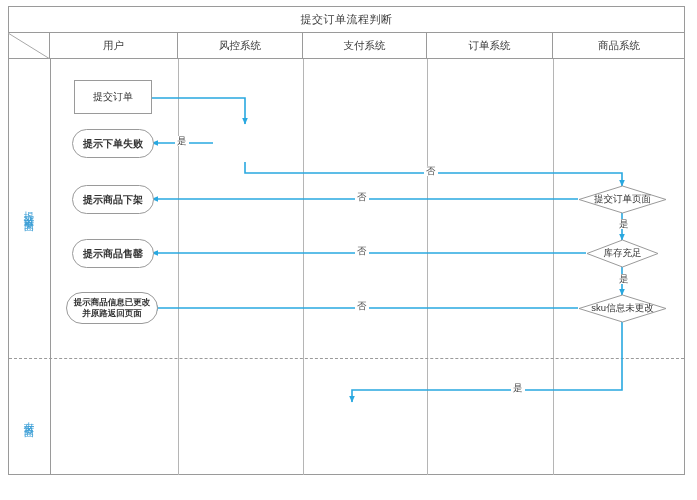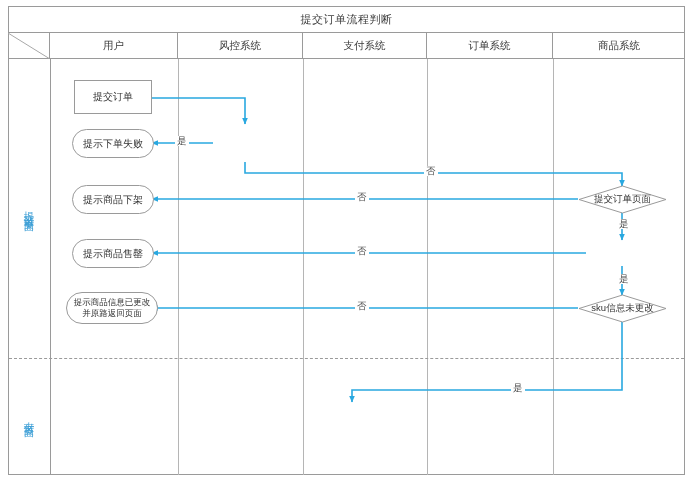--- a/index.html
+++ b/index.html
@@ -125,20 +125,21 @@
     z-index: 4;
     line-height: 1.35;
   }
   .rect {
     border: 1px solid #9a9a9a;
   }
   .pill {
     border: 1px solid #9a9a9a;
     border-radius: 18px;
     padding: 0 4px;
+    font-weight: bold;
   }
   .diamond-wrap {
     position: absolute;
     z-index: 4;
   }
   .diamond-wrap svg { display: block; }
   .diamond-text {
     position: absolute;
     left: 0; top: 0;
     width: 100%; height: 100%;
@@ -264,20 +265,26 @@
     <svg width="89" height="29">
       <polygon points="44.5,1 88,14.5 44.5,28 1,14.5" fill="#ffffff" stroke="#9a9a9a" stroke-width="1"></polygon>
     </svg>
     <div class="diamond-text">提交订单页面</div>
   </div>
 
   <div class="node pill" style="left:72px;top:239px;width:82px;height:29px;">
     <span>提示商品售罄</span>
   </div>
 
+  <div class="diamond-wrap" style="left:586px;top:239px;width:73px;height:29px;">
+    <svg width="73" height="29">
+      <polygon points="36.5,1 72,14.5 36.5,28 1,14.5" fill="#ffffff" stroke="#9a9a9a" stroke-width="1"></polygon>
+    </svg>
+    <div class="diamond-text">库存充足</div>
+  </div>
 
   <div class="node pill" style="left:66px;top:292px;width:92px;height:32px;font-size:8.5px;">
     <span>提示商品信息已更改并原路返回页面</span>
   </div>
 
   <div class="diamond-wrap" style="left:578px;top:294px;width:89px;height:29px;">
     <svg width="89" height="29">
       <polygon points="44.5,1 88,14.5 44.5,28 1,14.5" fill="#ffffff" stroke="#9a9a9a" stroke-width="1"></polygon>
     </svg>
     <div class="diamond-text">sku信息未更改</div>

